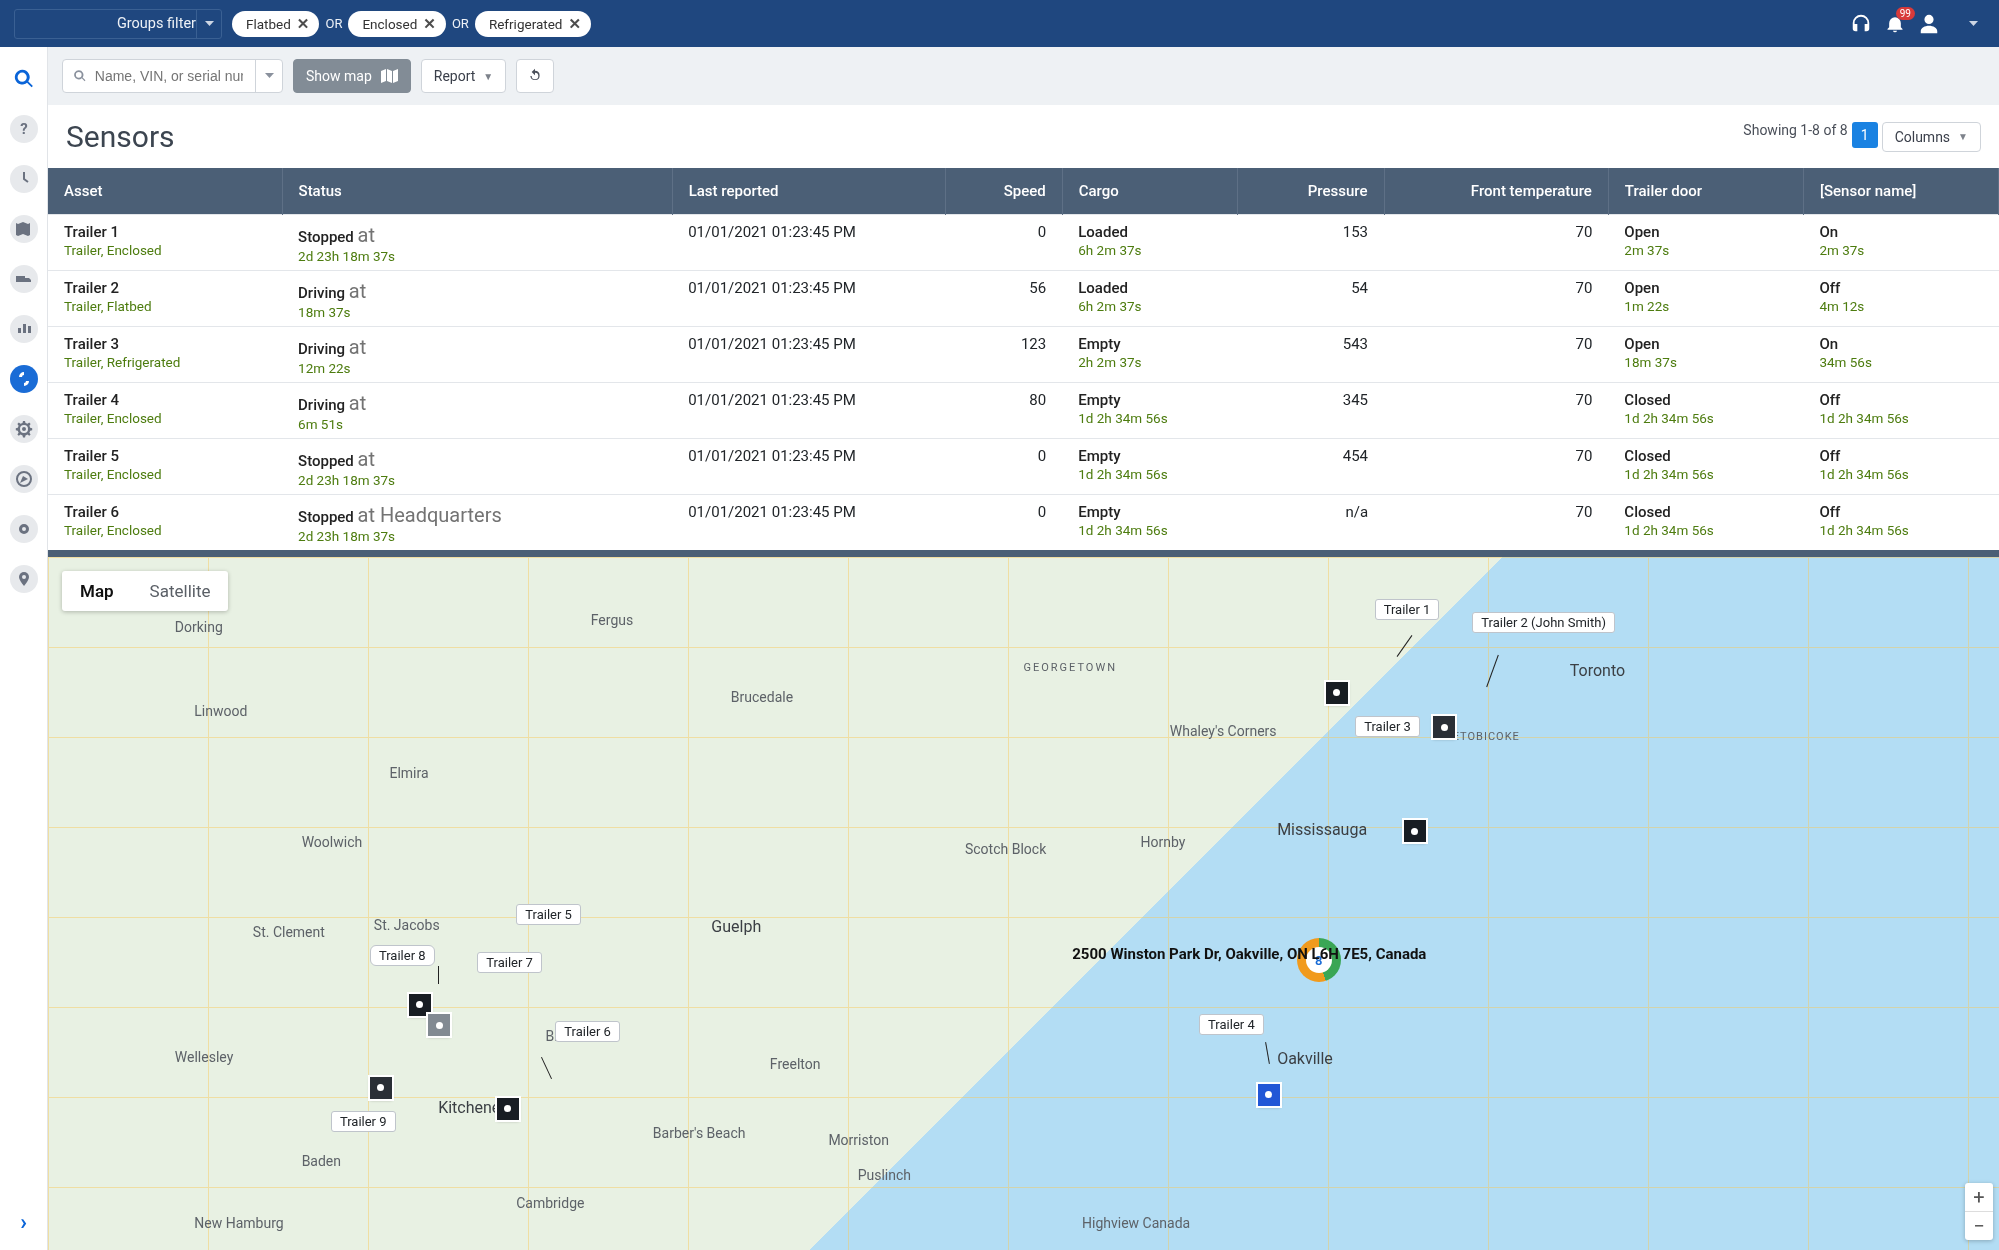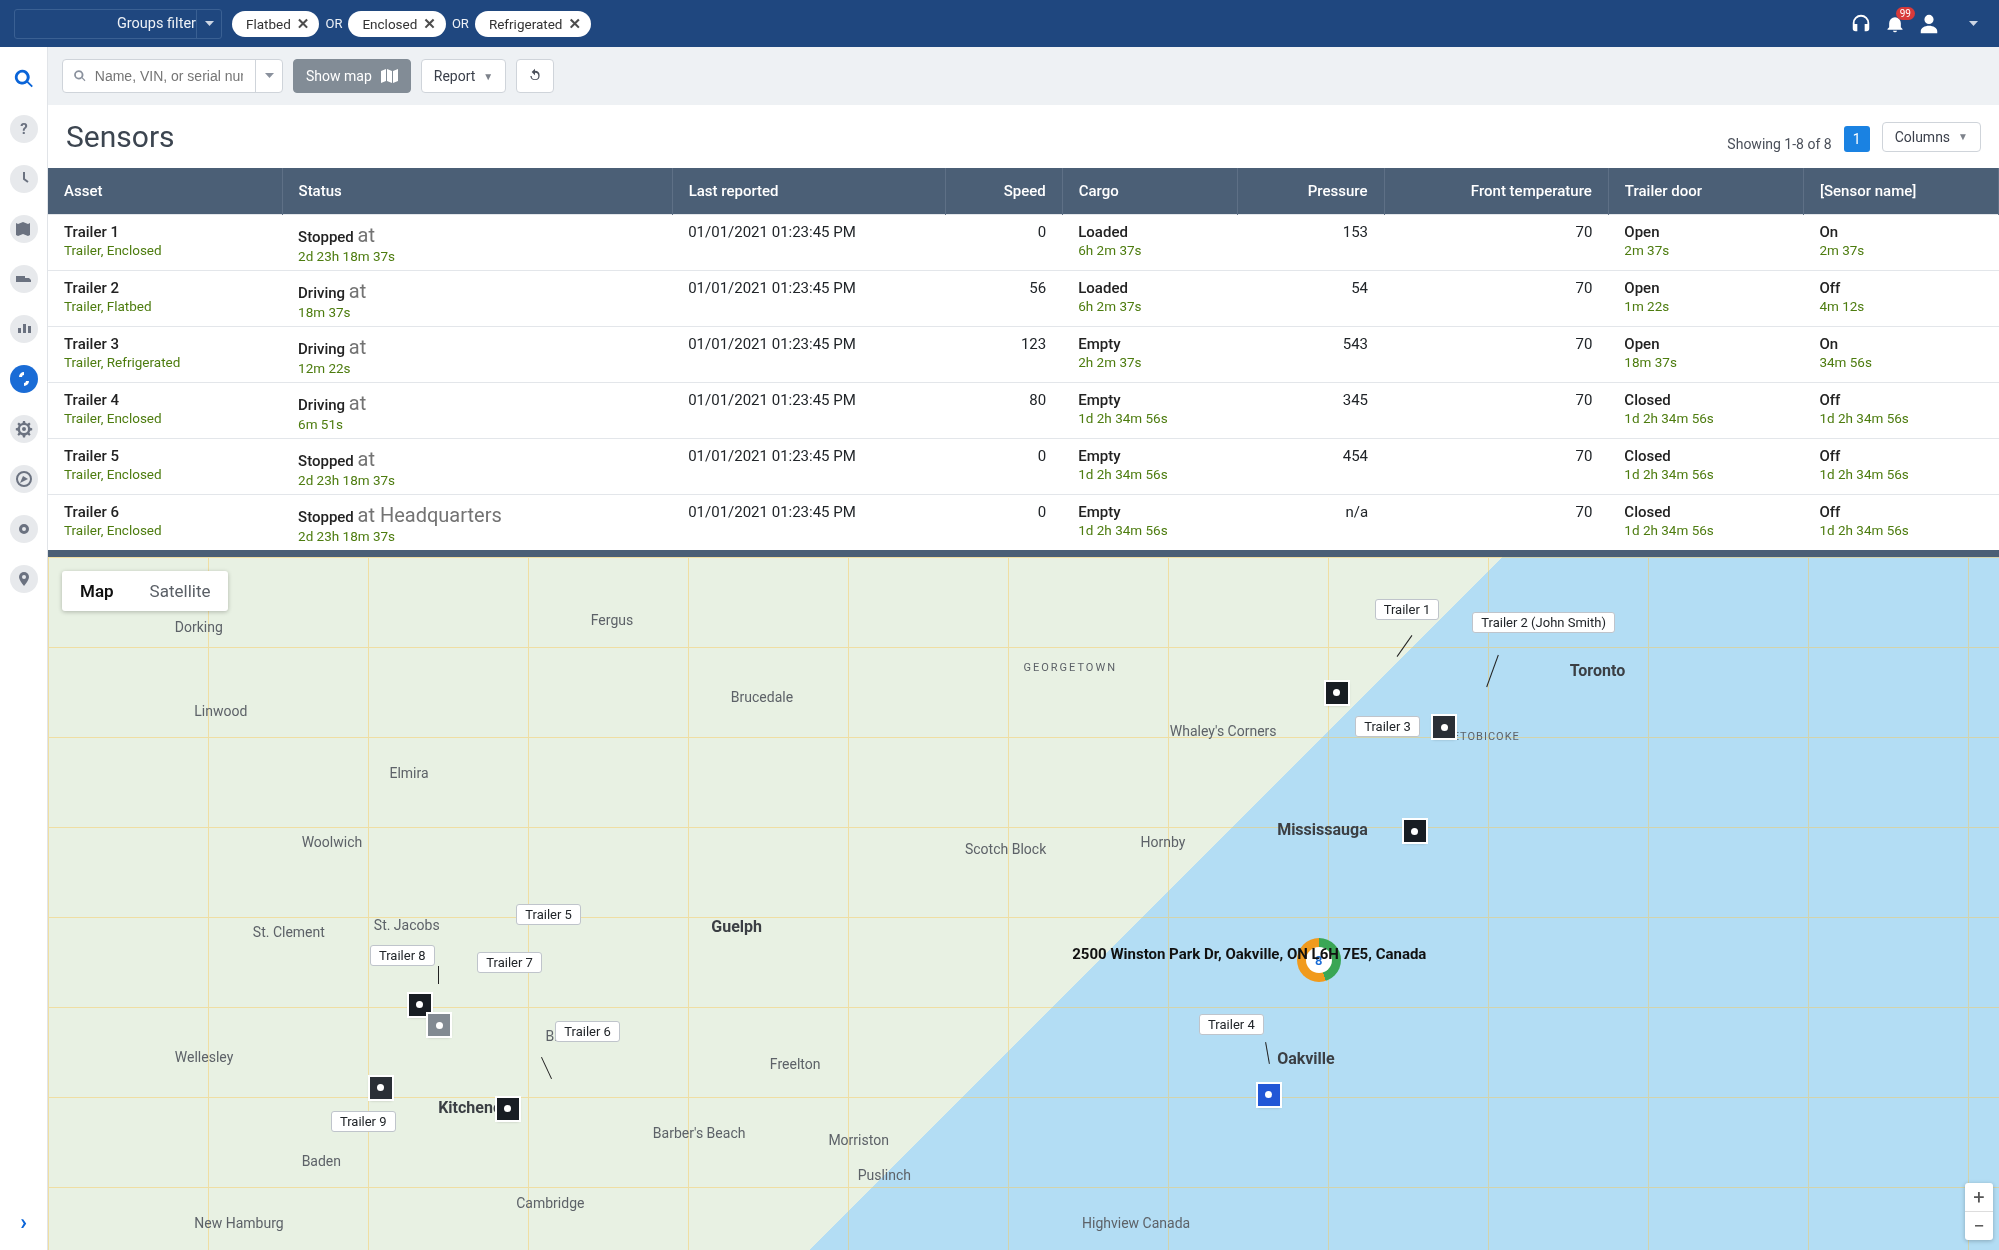--- a/index.html
+++ b/index.html
@@ -186,21 +186,21 @@
     padding: 14px 18px;
     display: flex;
     align-items: center;
     justify-content: space-between;
   }
   .page-title {
     font-size: 30px;
     color: #3c4550;
     font-weight: 400;
   }
-  .pagerow { display: flex; align-items: flex-end; gap: 12px; font-size: 14px; color: #4a4f59; margin-left: 43px;}
+  .pagerow { display: flex; align-items: flex-start; gap: 4px; font-size: 14px; color: #4a4f59; margin-left: 43px;}
   .pagenum {
     background: #1a82e2;
     color: #fff;
     border-radius: 3px;
     width: 26px;
     height: 26px;
     display: flex;
     align-items: center;
     justify-content: center;
   }
@@ -382,21 +382,21 @@
     height: 28px;
     display: flex;
     align-items: center;
     justify-content: center;
     font-size: 20px;
     cursor: pointer;
     color: #555;
   }
   .zoom .zb:first-child { border-bottom: 1px solid #ddd; }
   .city { position: absolute; font-size: 14px; color: #5d6268; }
-  .city.big { font-weight: 700; font-size: 16px; color: #3b3f44; }
+  .city.big { font-weight: 400; font-size: 16px; color: #3b3f44; }
 </style>
 </head>
 <body>
 
 <div class="topbar">
   <div class="group-filter">
     <span>Groups filter</span>
     <span class="caret-box">
       <svg width="9" height="6">
           <path d="M0 0 L4.5 5 L9 0 Z" fill="#cdd6e4"></path>
@@ -879,21 +879,21 @@
       <div class="marker sq dark2" style="left:16.5%;top:75%;">
           <span class="dot"></span>
         </div>
       <div class="marker sq" style="left:23%;top:78%;">
           <span class="dot"></span>
         </div>
 
       <div class="mlabel" style="left:24%;top:50%;">Trailer 5</div>
       <div class="mlabel" style="left:26%;top:67%;">Trailer 6</div>
       <div class="mlabel" style="left:22%;top:57%;">Trailer 7</div>
-      <div class="mlabel" style="left:16.5%;top:56%;">Trailer 8</div>
+      <div class="mlabel" style="left:16.5%;top:56%;border-radius:6px;">Trailer 8</div>
       <div class="mlabel" style="left:14.5%;top:80%;">Trailer 9</div>
       <div class="mline" style="left:25.5%;top:72%;height:24px;transform:rotate(-25deg);"></div>
       <div class="mline" style="left:20%;top:59%;height:18px;"></div>
 
       <div class="zoom">
         <div class="zb">+</div>
         <div class="zb">−</div>
       </div>
     </div>
   </div>

